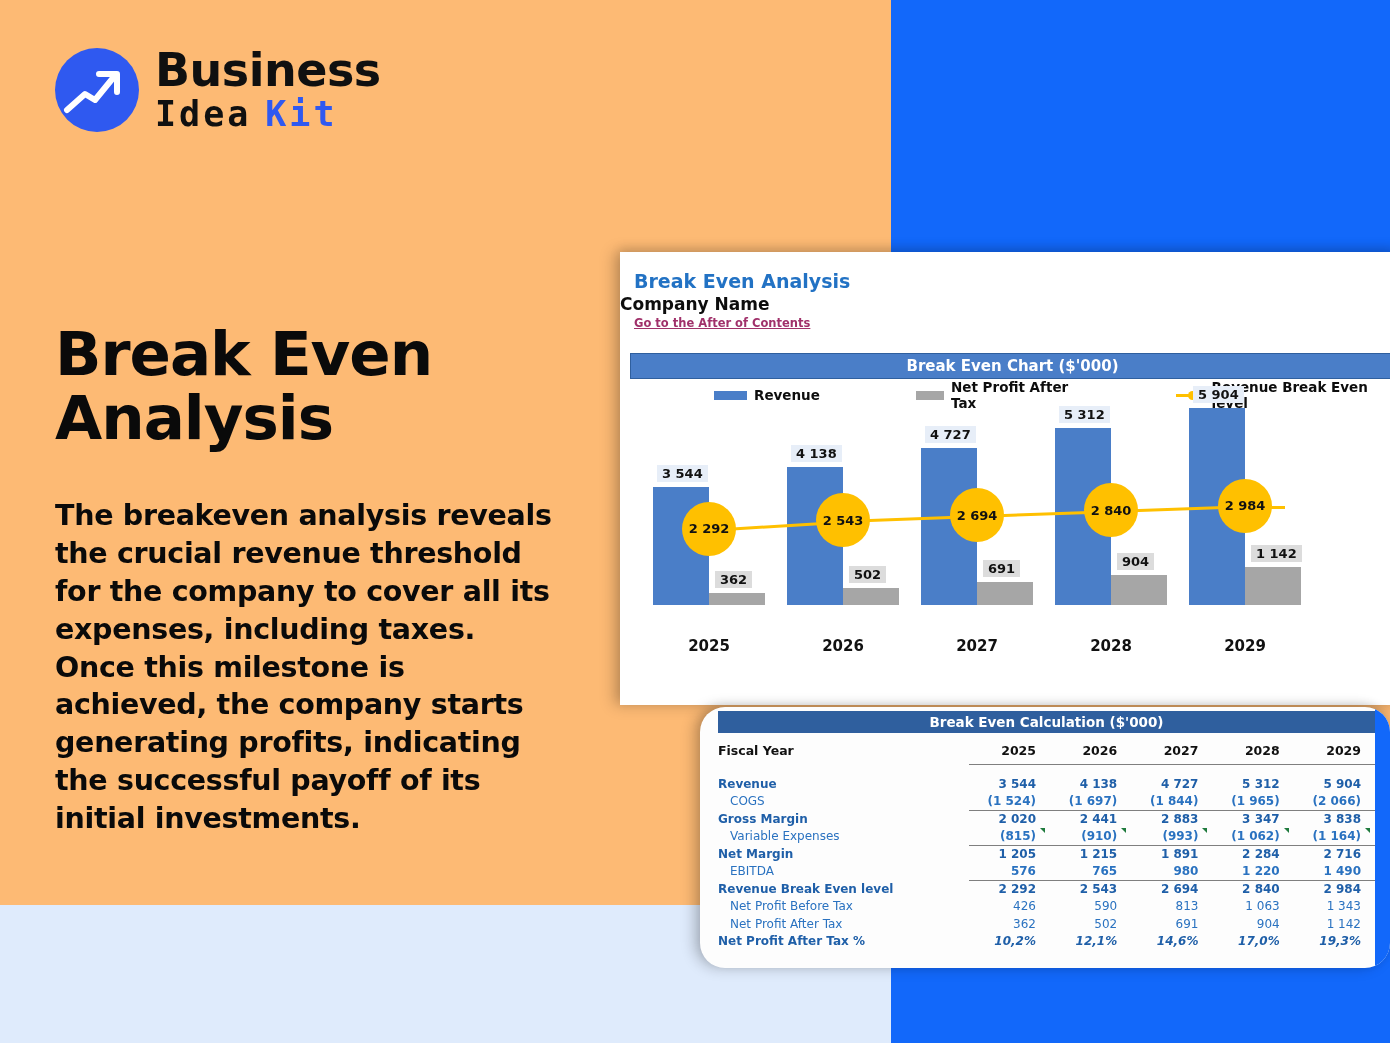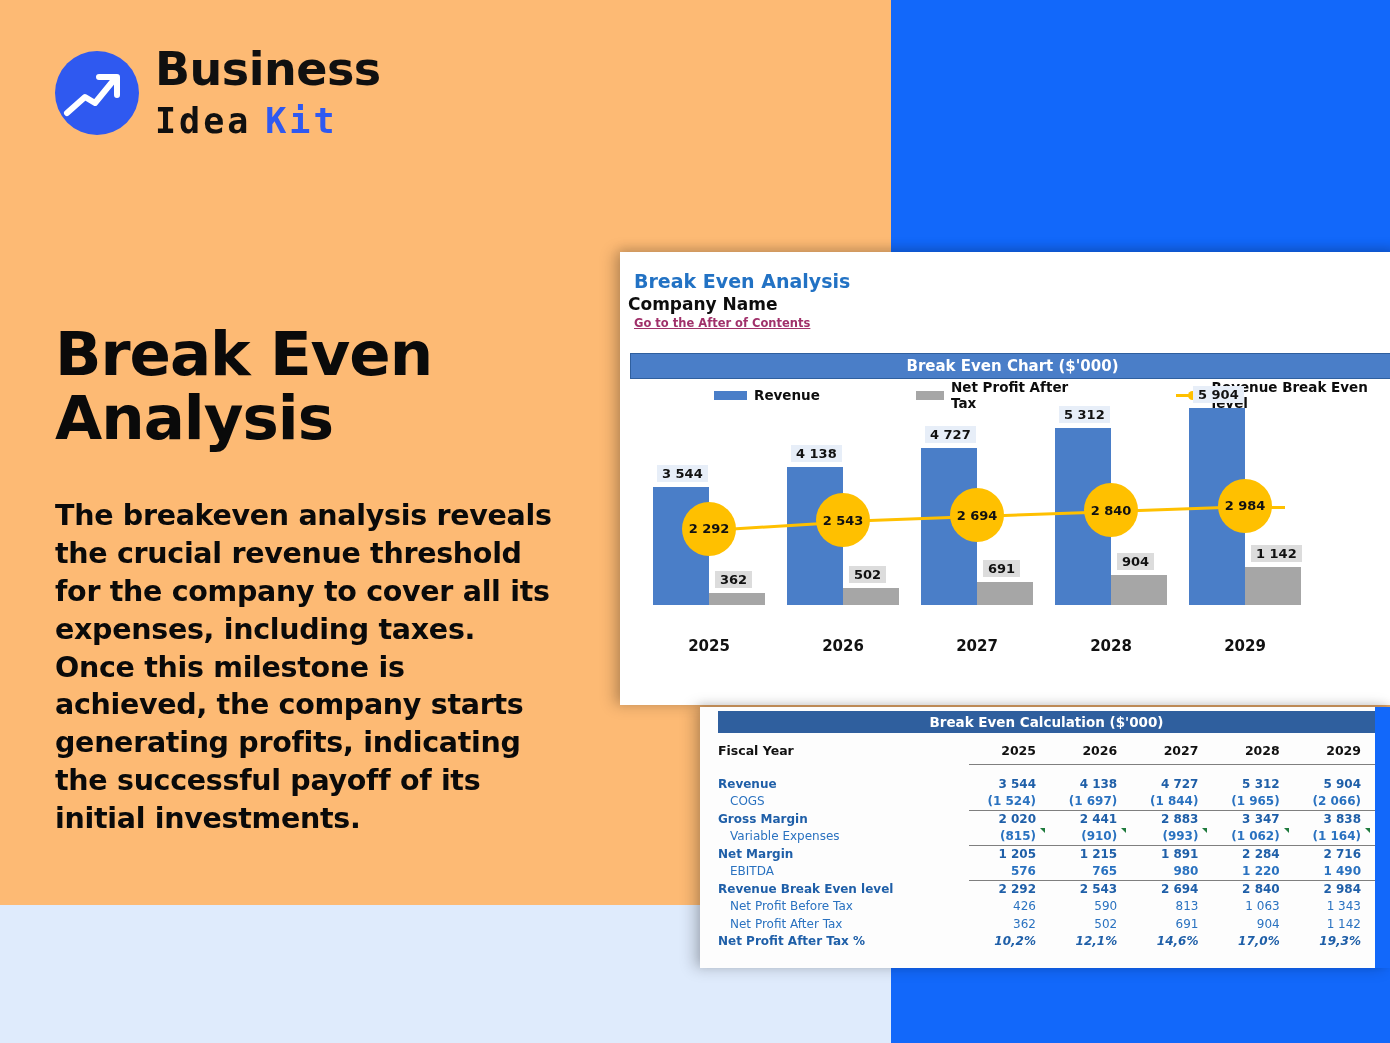--- a/index.html
+++ b/index.html
@@ -31,21 +31,21 @@
     width:84px; height:84px; border-radius:50%; background:#2f59f0;
     position:relative; overflow:hidden; flex:none;
   }
   .logo-circle svg { position:absolute; left:0; top:0; }
   .logo-text { display:flex; flex-direction:column; line-height:0.95; }
   .logo-business {
     font-family:"DejaVu Sans", sans-serif; font-weight:bold; font-size:46px;
     letter-spacing:-0.5px; color:#101010;
   }
   .logo-idea-row { display:flex; gap:0px; font-family:"DejaVu Sans Mono", monospace;
-    font-weight:bold; font-size:35px; letter-spacing:3px; margin-top:13px; }
+    font-weight:bold; font-size:35px; letter-spacing:3px; margin-top:6px; }
   .logo-idea { color:#101010; }
   .logo-kit { color:#2f59f0; margin-left:14px; }
 
   
   .headline {
     position:absolute; left:55px; top:322px; width:500px;
     font-family:"DejaVu Sans", sans-serif; font-weight:bold;
     font-size:61px; line-height:1.05; color:#0a0a0a; letter-spacing:-1px;
   }
   .bodytext {
@@ -60,21 +60,21 @@
     background:#ffffff;
     box-shadow:-6px 0 14px rgba(0,0,0,0.22), 0 -4px 10px rgba(0,0,0,0.10);
     overflow:hidden;
   }
   .sheet-title {
     position:absolute; left:14px; top:18px;
     font-family:"DejaVu Sans", sans-serif; font-weight:bold; font-size:19px;
     color:#2272c4;
   }
   .sheet-company {
-    position:absolute; left:8px; top:42px;
+    position:absolute; left:0; top:42px;
     font-family:"DejaVu Sans", sans-serif; font-weight:bold; font-size:17px;
     color:#0d0d0d;
   }
   .sheet-link {
     position:absolute; left:14px; top:64px;
     font-family:"DejaVu Sans", sans-serif; font-weight:bold; font-size:11.5px;
     color:#a0306a; text-decoration:underline; cursor:pointer;
   }
   .chart-banner {
     position:absolute; left:10px; top:101px; width:765px; height:26px;
@@ -118,20 +118,21 @@
     position:absolute; font-family:"DejaVu Sans", sans-serif; font-weight:bold;
     font-size:15px; color:#111; text-align:center;
   }
 
   
   .table-panel {
     position:absolute; left:700px; top:707px; width:690px; height:261px;
     background:#fdfdfd;
     box-shadow:-6px 0 14px rgba(0,0,0,0.22), 0 -3px 8px rgba(0,0,0,0.10);
     overflow:hidden;
+    border-radius:25px;
   }
   .table-panel .right-blue {
     position:absolute; right:0; top:0; width:15px; height:261px; background:#1268fa;
   }
   .table-banner {
     position:absolute; left:18px; top:4px; width:657px; height:22px;
     background:#2f5f9e; color:#fff;
     font-family:"DejaVu Sans", sans-serif; font-weight:bold; font-size:13.5px;
     display:flex; align-items:center; justify-content:center;
   }

